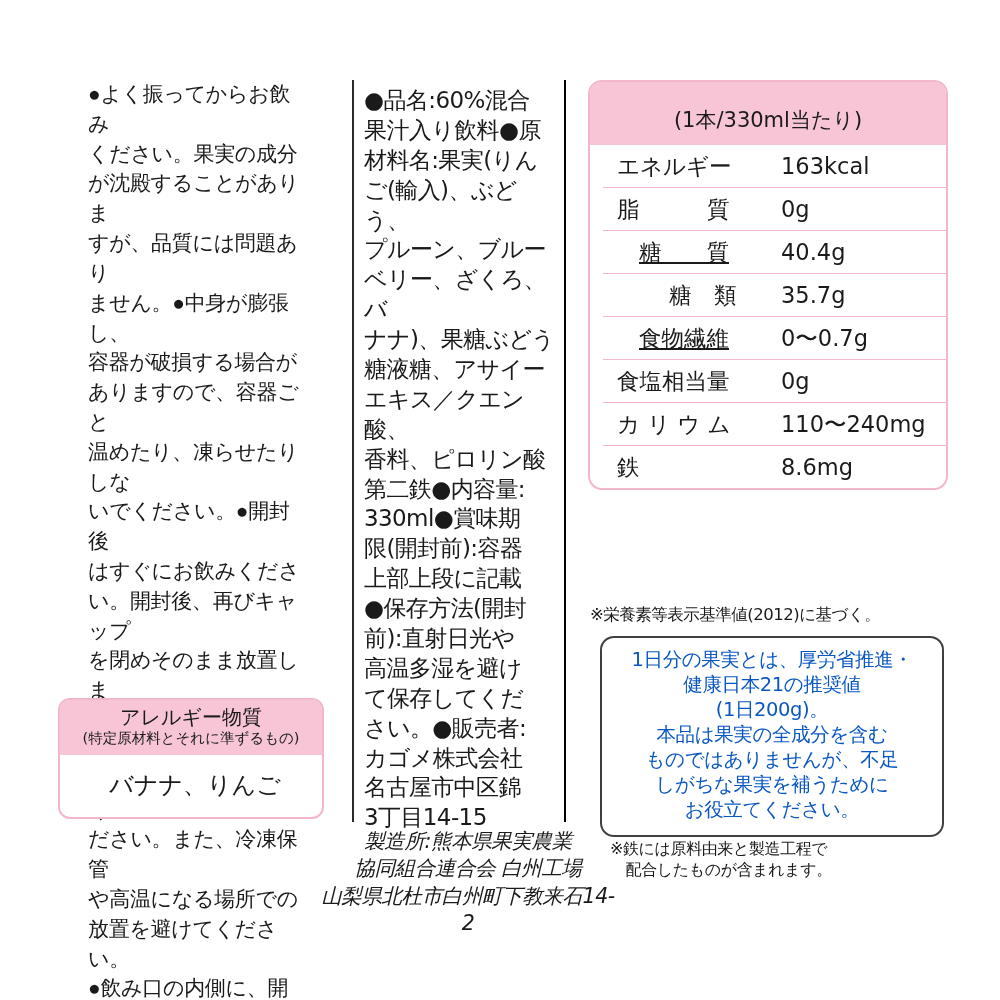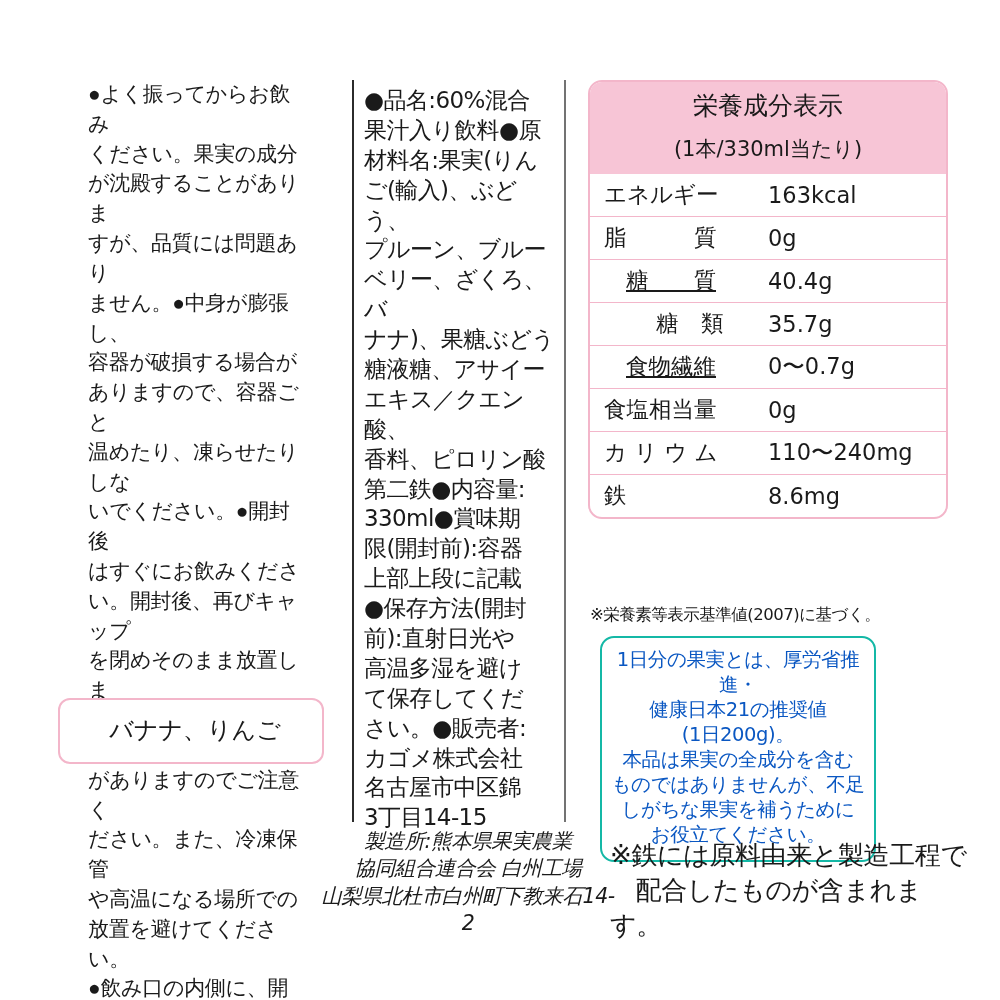--- a/index.html
+++ b/index.html
@@ -72,21 +72,21 @@
     font-size: 24px;
   }
 
   
   .col-mid {
     position: absolute;
     left: 352px;
     top: 80px;
     width: 214px;
     border-left: 2px solid #2b2b2b;
-    border-right: 2px solid #737373;
+    border-right: 2px solid #000000;
     height: 742px;
     box-sizing: border-box;
   }
   .mid-inner {
     padding: 6px 8px 0 10px;
     font-size: 23px;
     line-height: 1.30;
     letter-spacing: -0.6px;
     white-space: pre-wrap;
     word-break: break-all;
@@ -126,20 +126,21 @@
   }
   .nutri-head-sub {
     font-size: 21px;
     line-height: 1.2;
     margin-top: 16px;
   }
   .nutri-table {
     width: 100%;
     border-collapse: collapse;
     padding: 0;
+    margin-left: 13px;
   }
   .nutri-table td {
     font-size: 22.5px;
     padding: 5.5px 14px 5.5px 14px;
     border-bottom: 1.5px solid #f3b6ca;
     white-space: nowrap;
   }
   .nutri-table tr:last-child td {
     border-bottom: none;
   }
@@ -159,40 +160,40 @@
     width: 370px;
     font-size: 16.5px;
     letter-spacing: -0.5px;
     white-space: nowrap;
   }
 
   .blue-box {
     position: absolute;
     left: 600px;
     top: 636px;
-    width: 276px;
-    border: 2px solid #14b8a6;
+    width: 344px;
+    border: 2px solid #404040;
     border-radius: 14px;
     background: #ffffff;
     color: #0a57c2;
     text-align: center;
     padding: 10px 8px 12px 8px;
     box-sizing: border-box;
     font-size: 19.5px;
     line-height: 1.28;
     letter-spacing: -0.4px;
     white-space: pre-wrap;
   }
 
   .note-iron {
     position: absolute;
     left: 610px;
     top: 838px;
     width: 360px;
-    font-size: 26px;
+    font-size: 16px;
     line-height: 1.34;
     letter-spacing: -0.4px;
     white-space: pre-wrap;
   }
 </style>
 </head>
 <body>
 
 <div class="page">
 
@@ -216,20 +217,24 @@
 放置を避けてください。
 ●飲み口の内側に、開封
 用の歯がついています。
 ケガをしないようご注意
 ください。</span><span class="hl">●開封後は横
 置きにしないでください。
 もれの原因となります。</span></div>
   </div>
 
   <div class="allergy-box">
+    <div class="allergy-head">
+      <div class="allergy-head-title">アレルギー物質</div>
+      <div class="allergy-head-sub">(特定原材料とそれに準ずるもの)</div>
+    </div>
     <div class="allergy-body">バナナ、りんご</div>
   </div>
 
   <div class="col-mid">
     <div class="mid-inner">●品名:60%混合
 果汁入り飲料●原
 材料名:果実(りん
 ご(輸入)、ぶどう、
 プルーン、ブルー
 ベリー、ざくろ、バ
@@ -249,21 +254,20 @@
 カゴメ株式会社
 名古屋市中区錦
 3丁目14-15</div>
   </div>
   <div class="maker">製造所:熊本県果実農業
 協同組合連合会 白州工場
 山梨県北杜市白州町下教来石14-2</div>
 
   <div class="nutri-box">
     <div class="nutri-head">
-      <div class="nutri-head-title">栄養成分表示</div>
       <div class="nutri-head-sub">(1本/330ml当たり)</div>
     </div>
     <table class="nutri-table">
       <tbody id="nutri-rows">
           <tr>
             <td class="label">エネルギー</td>
             <td class="value">163kcal</td>
           </tr>
           <tr>
             <td class="label">脂　　　質</td>
@@ -290,21 +294,21 @@
             <td class="value">110〜240mg</td>
           </tr>
           <tr>
             <td class="label">鉄</td>
             <td class="value">8.6mg</td>
           </tr>
         </tbody>
     </table>
   </div>
 
-  <div class="note-standard">※栄養素等表示基準値(2007)に基づく。</div>
+  <div class="note-standard">※栄養素等表示基準値(2012)に基づく。</div>
 
   <div class="blue-box">1日分の果実とは、厚労省推進・
 健康日本21の推奨値
 (1日200g)。
 本品は果実の全成分を含む
 ものではありませんが、不足
 しがちな果実を補うために
 お役立てください。</div>
 
   <div class="note-iron">※鉄には原料由来と製造工程で

